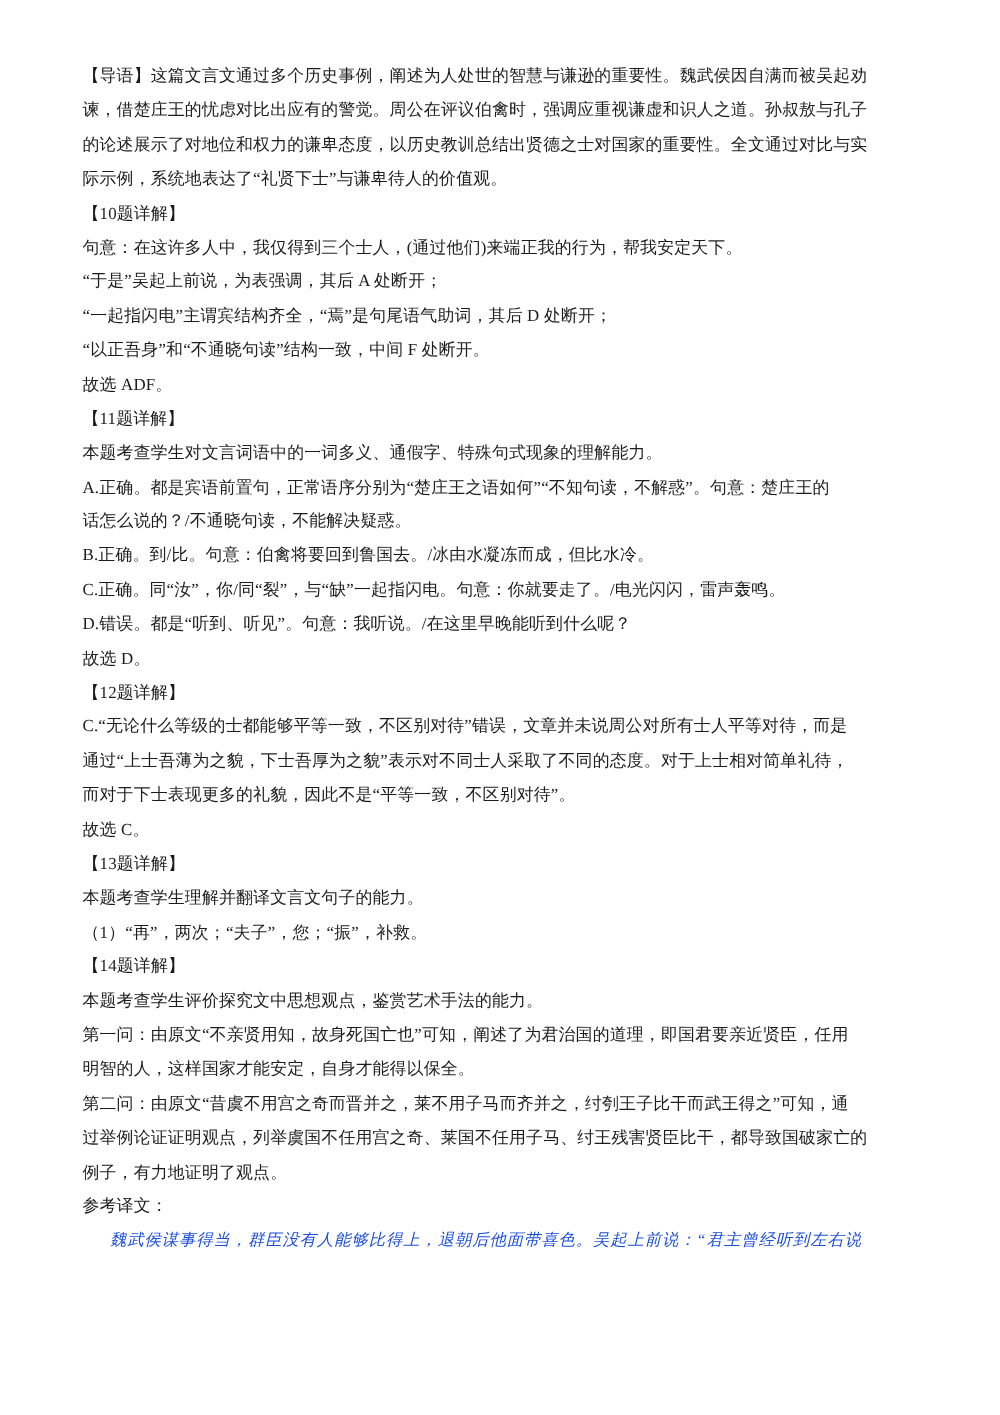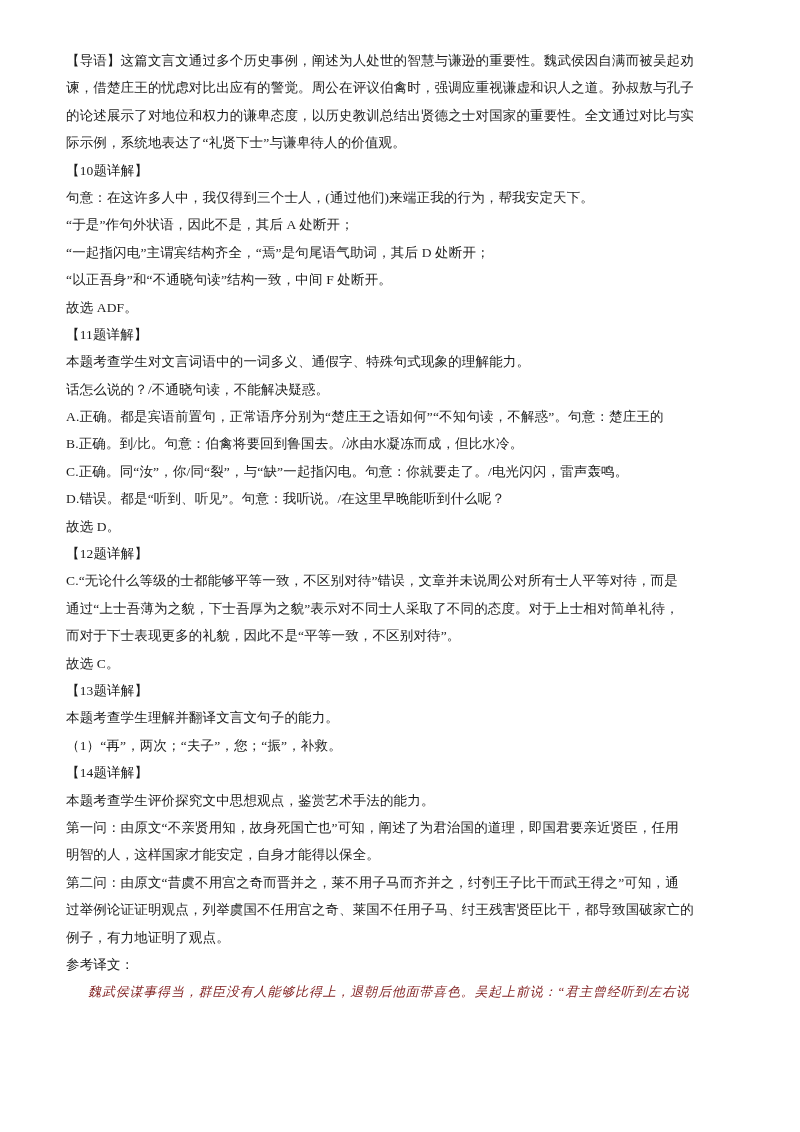--- a/index.html
+++ b/index.html
@@ -26,45 +26,45 @@
     font-size: 13.5px;
     font-family: "Liberation Serif", "DejaVu Serif", serif;
     color: #1c1c1c;
     white-space: nowrap;
     letter-spacing: 0.15px;
   }
   .line.kaiti {
     font-style: italic;
     font-size: 13px;
     letter-spacing: 0.8px;
-    color: #7f1d1d;
+    color: #1d4ed8;
   }
   .line.indent {
     text-indent: 1.7em;
   }
 </style>
 </head>
 <body>
 
 <div class="page">
   <div class="content">
       <div class="line">【导语】这篇文言文通过多个历史事例，阐述为人处世的智慧与谦逊的重要性。魏武侯因自满而被吴起劝</div>
       <div class="line">谏，借楚庄王的忧虑对比出应有的警觉。周公在评议伯禽时，强调应重视谦虚和识人之道。孙叔敖与孔子</div>
       <div class="line">的论述展示了对地位和权力的谦卑态度，以历史教训总结出贤德之士对国家的重要性。全文通过对比与实</div>
       <div class="line">际示例，系统地表达了“礼贤下士”与谦卑待人的价值观。</div>
       <div class="line">【10题详解】</div>
       <div class="line">句意：在这许多人中，我仅得到三个士人，(通过他们)来端正我的行为，帮我安定天下。</div>
-      <div class="line">“于是”作句外状语，因此不是，其后 A 处断开；</div>
+      <div class="line">“于是”吴起上前说，为表强调，其后 A 处断开；</div>
       <div class="line">“一起指闪电”主谓宾结构齐全，“焉”是句尾语气助词，其后 D 处断开；</div>
       <div class="line">“以正吾身”和“不通晓句读”结构一致，中间 F 处断开。</div>
       <div class="line">故选 ADF。</div>
       <div class="line">【11题详解】</div>
       <div class="line">本题考查学生对文言词语中的一词多义、通假字、特殊句式现象的理解能力。</div>
+      <div class="line">A.正确。都是宾语前置句，正常语序分别为“楚庄王之语如何”“不知句读，不解惑”。句意：楚庄王的</div>
       <div class="line">话怎么说的？/不通晓句读，不能解决疑惑。</div>
-      <div class="line">A.正确。都是宾语前置句，正常语序分别为“楚庄王之语如何”“不知句读，不解惑”。句意：楚庄王的</div>
       <div class="line">B.正确。到/比。句意：伯禽将要回到鲁国去。/冰由水凝冻而成，但比水冷。</div>
       <div class="line">C.正确。同“汝”，你/同“裂”，与“缺”一起指闪电。句意：你就要走了。/电光闪闪，雷声轰鸣。</div>
       <div class="line">D.错误。都是“听到、听见”。句意：我听说。/在这里早晚能听到什么呢？</div>
       <div class="line">故选 D。</div>
       <div class="line">【12题详解】</div>
       <div class="line">C.“无论什么等级的士都能够平等一致，不区别对待”错误，文章并未说周公对所有士人平等对待，而是</div>
       <div class="line">通过“上士吾薄为之貌，下士吾厚为之貌”表示对不同士人采取了不同的态度。对于上士相对简单礼待，</div>
       <div class="line">而对于下士表现更多的礼貌，因此不是“平等一致，不区别对待”。</div>
       <div class="line">故选 C。</div>
       <div class="line">【13题详解】</div>

